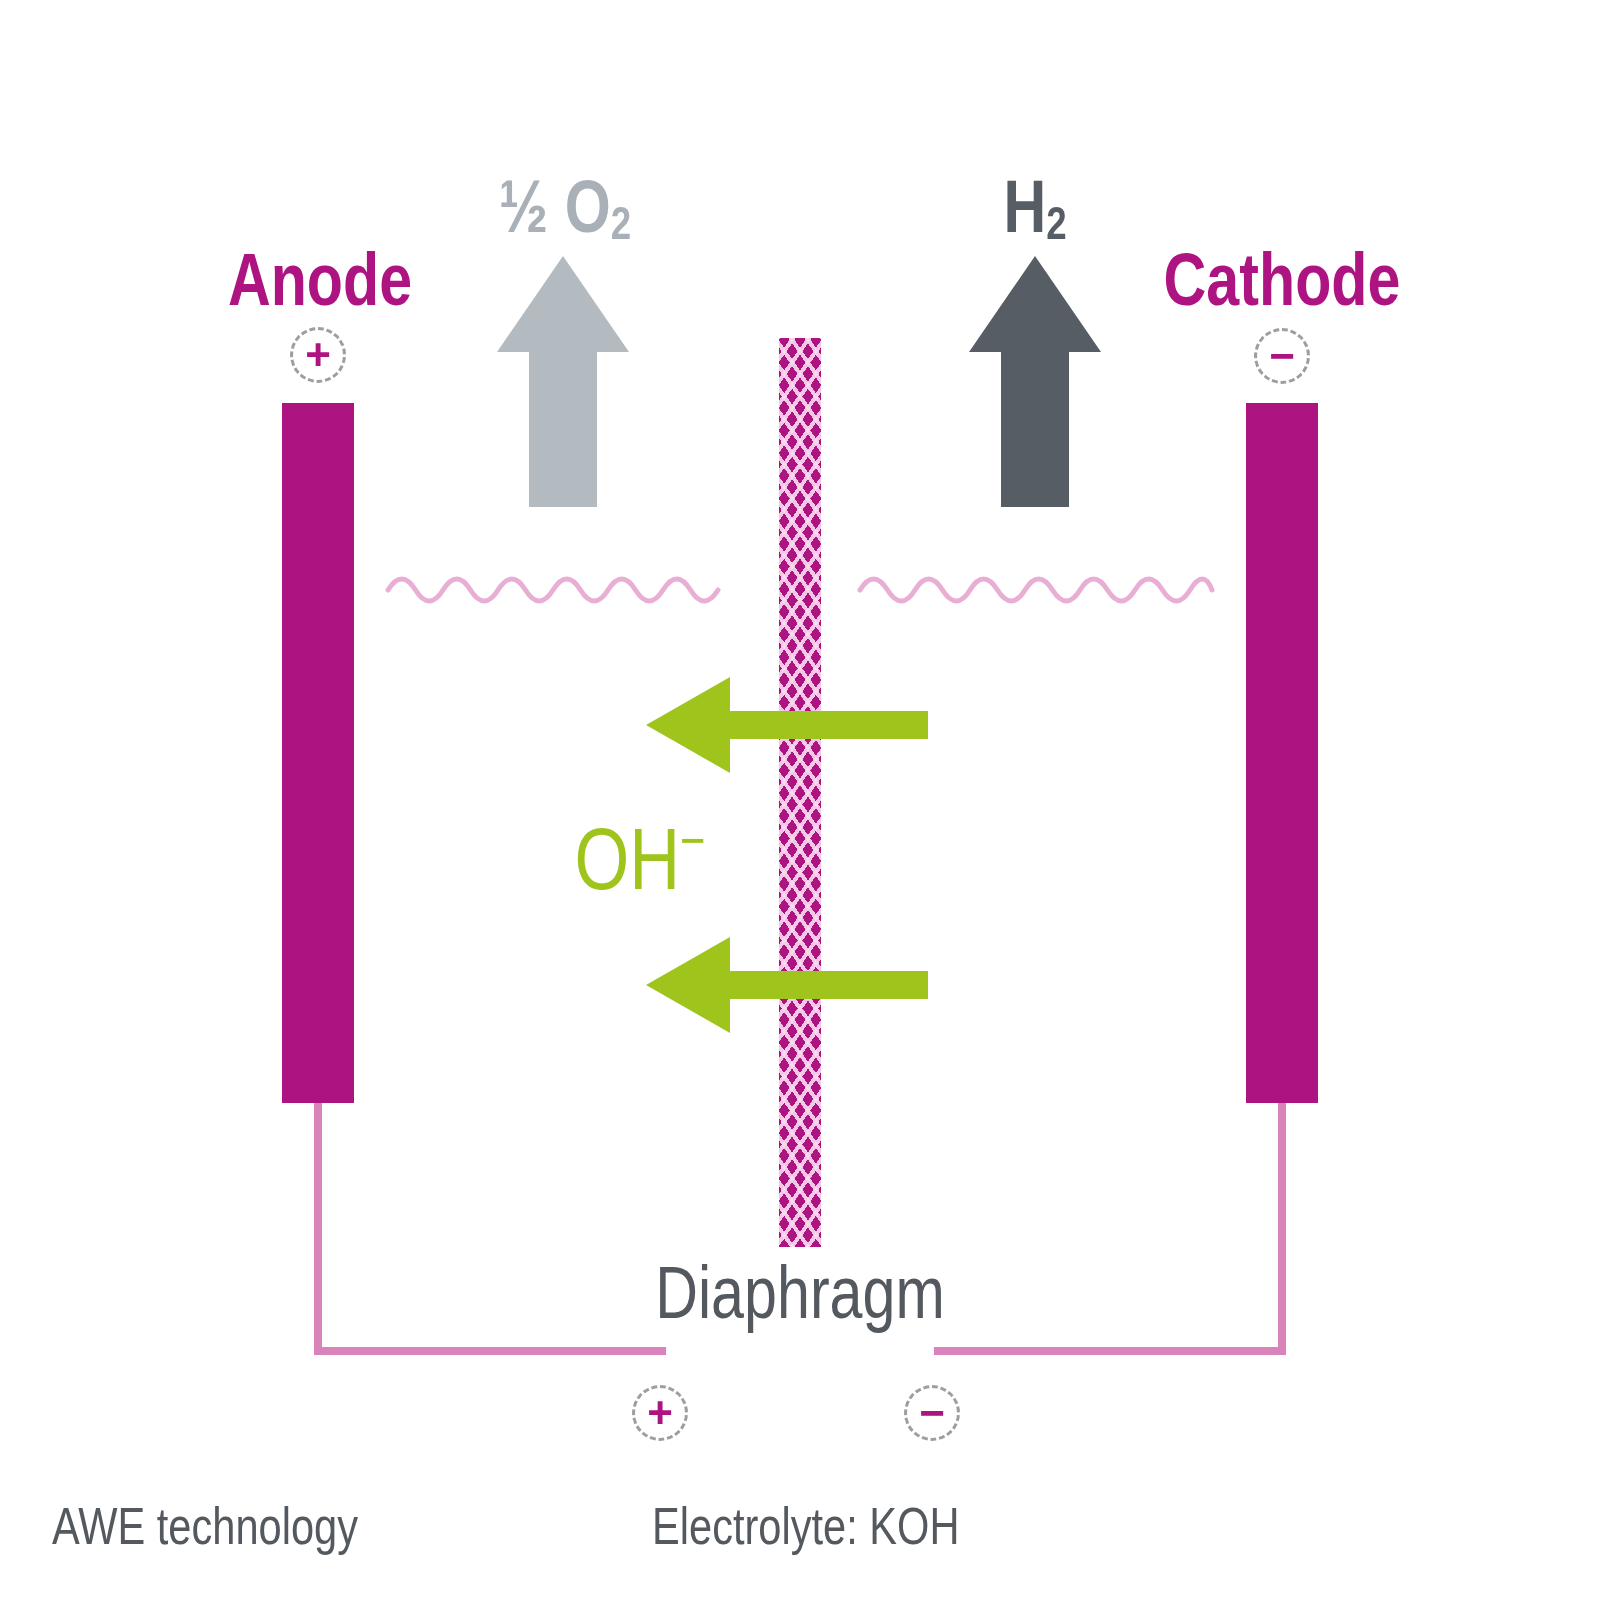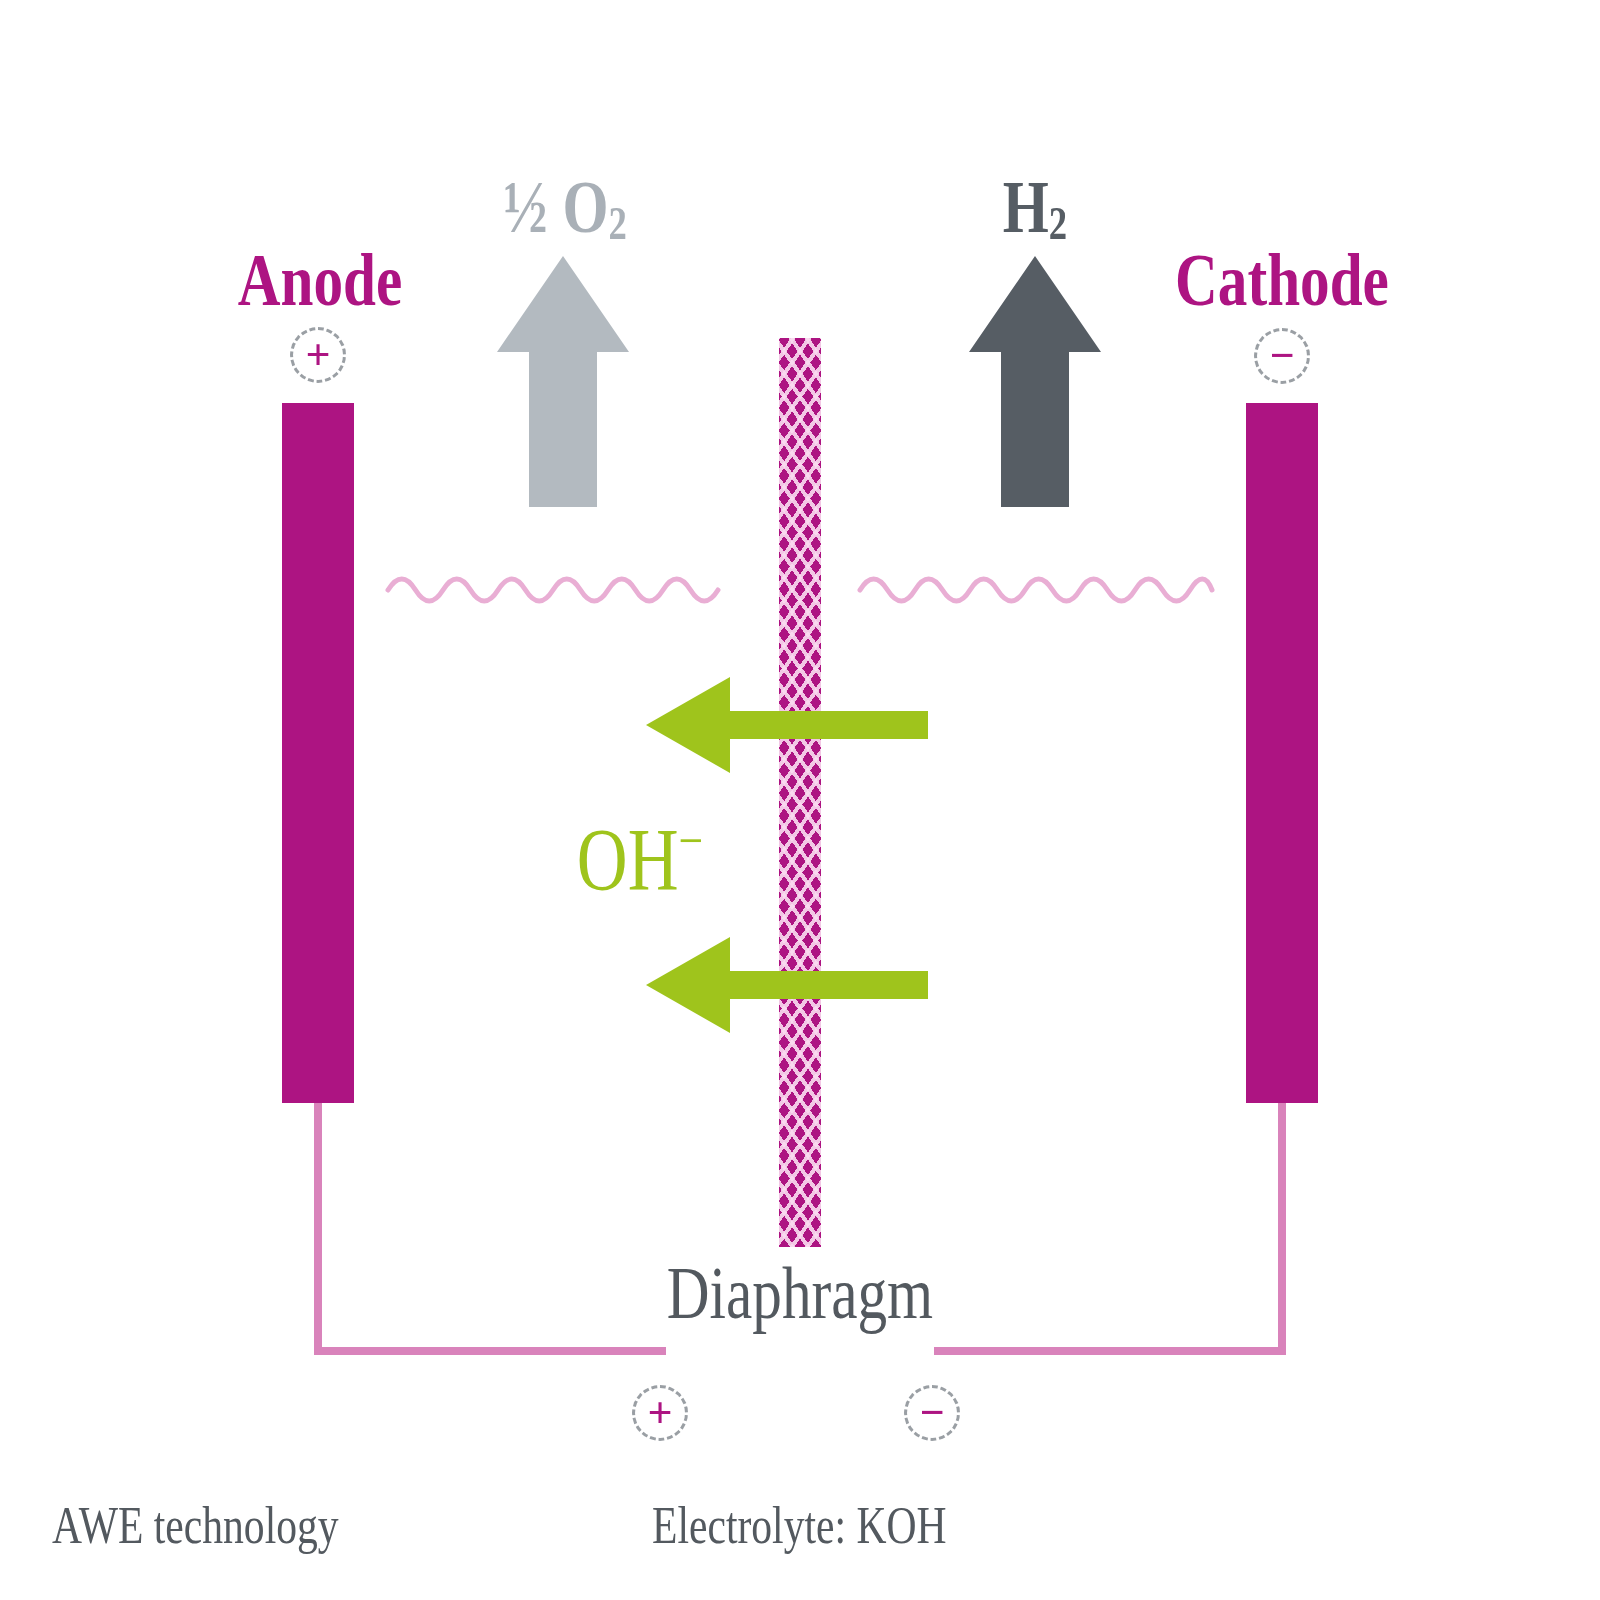--- a/index.html
+++ b/index.html
@@ -1,18 +1,18 @@
 <!DOCTYPE html>
 <html style="--magenta: #ad1482; --green: #9fc41c; --gray-light: #b3bac0; --gray-light-text: #a9b0b7; --gray-dark: #565d64; --text-gray: #53595f; --wire-pink: #d983bb; --wave-pink: #e9aed4; --circle-gray: #9a9fa4;"><head>
 <meta charset="utf-8">
 <style>
   html,body{margin:0;padding:0;background:#ffffff;}
   .canvas{
     position:relative;width:1600px;height:1600px;background:#ffffff;
-    font-family:Liberation Serif, serif;overflow:hidden;
+    font-family:Liberation Sans, sans-serif;overflow:hidden;
   }
   .abs{position:absolute;}
   .label{white-space:nowrap;line-height:1;}
   .centered{transform:translateX(-50%) scaleX(0.8);}
   .leftaligned{transform:scaleX(0.8);transform-origin:0 50%;}
   .electrode-label{font-size:74px;font-weight:700;color:var(--magenta);}
   .gas-label{font-size:74px;font-weight:700;}
   .o2-color{color:var(--gray-light-text);}
   .h2-color{color:var(--gray-dark);}
   .sub{font-size:0.62em;vertical-align:-0.15em;}

